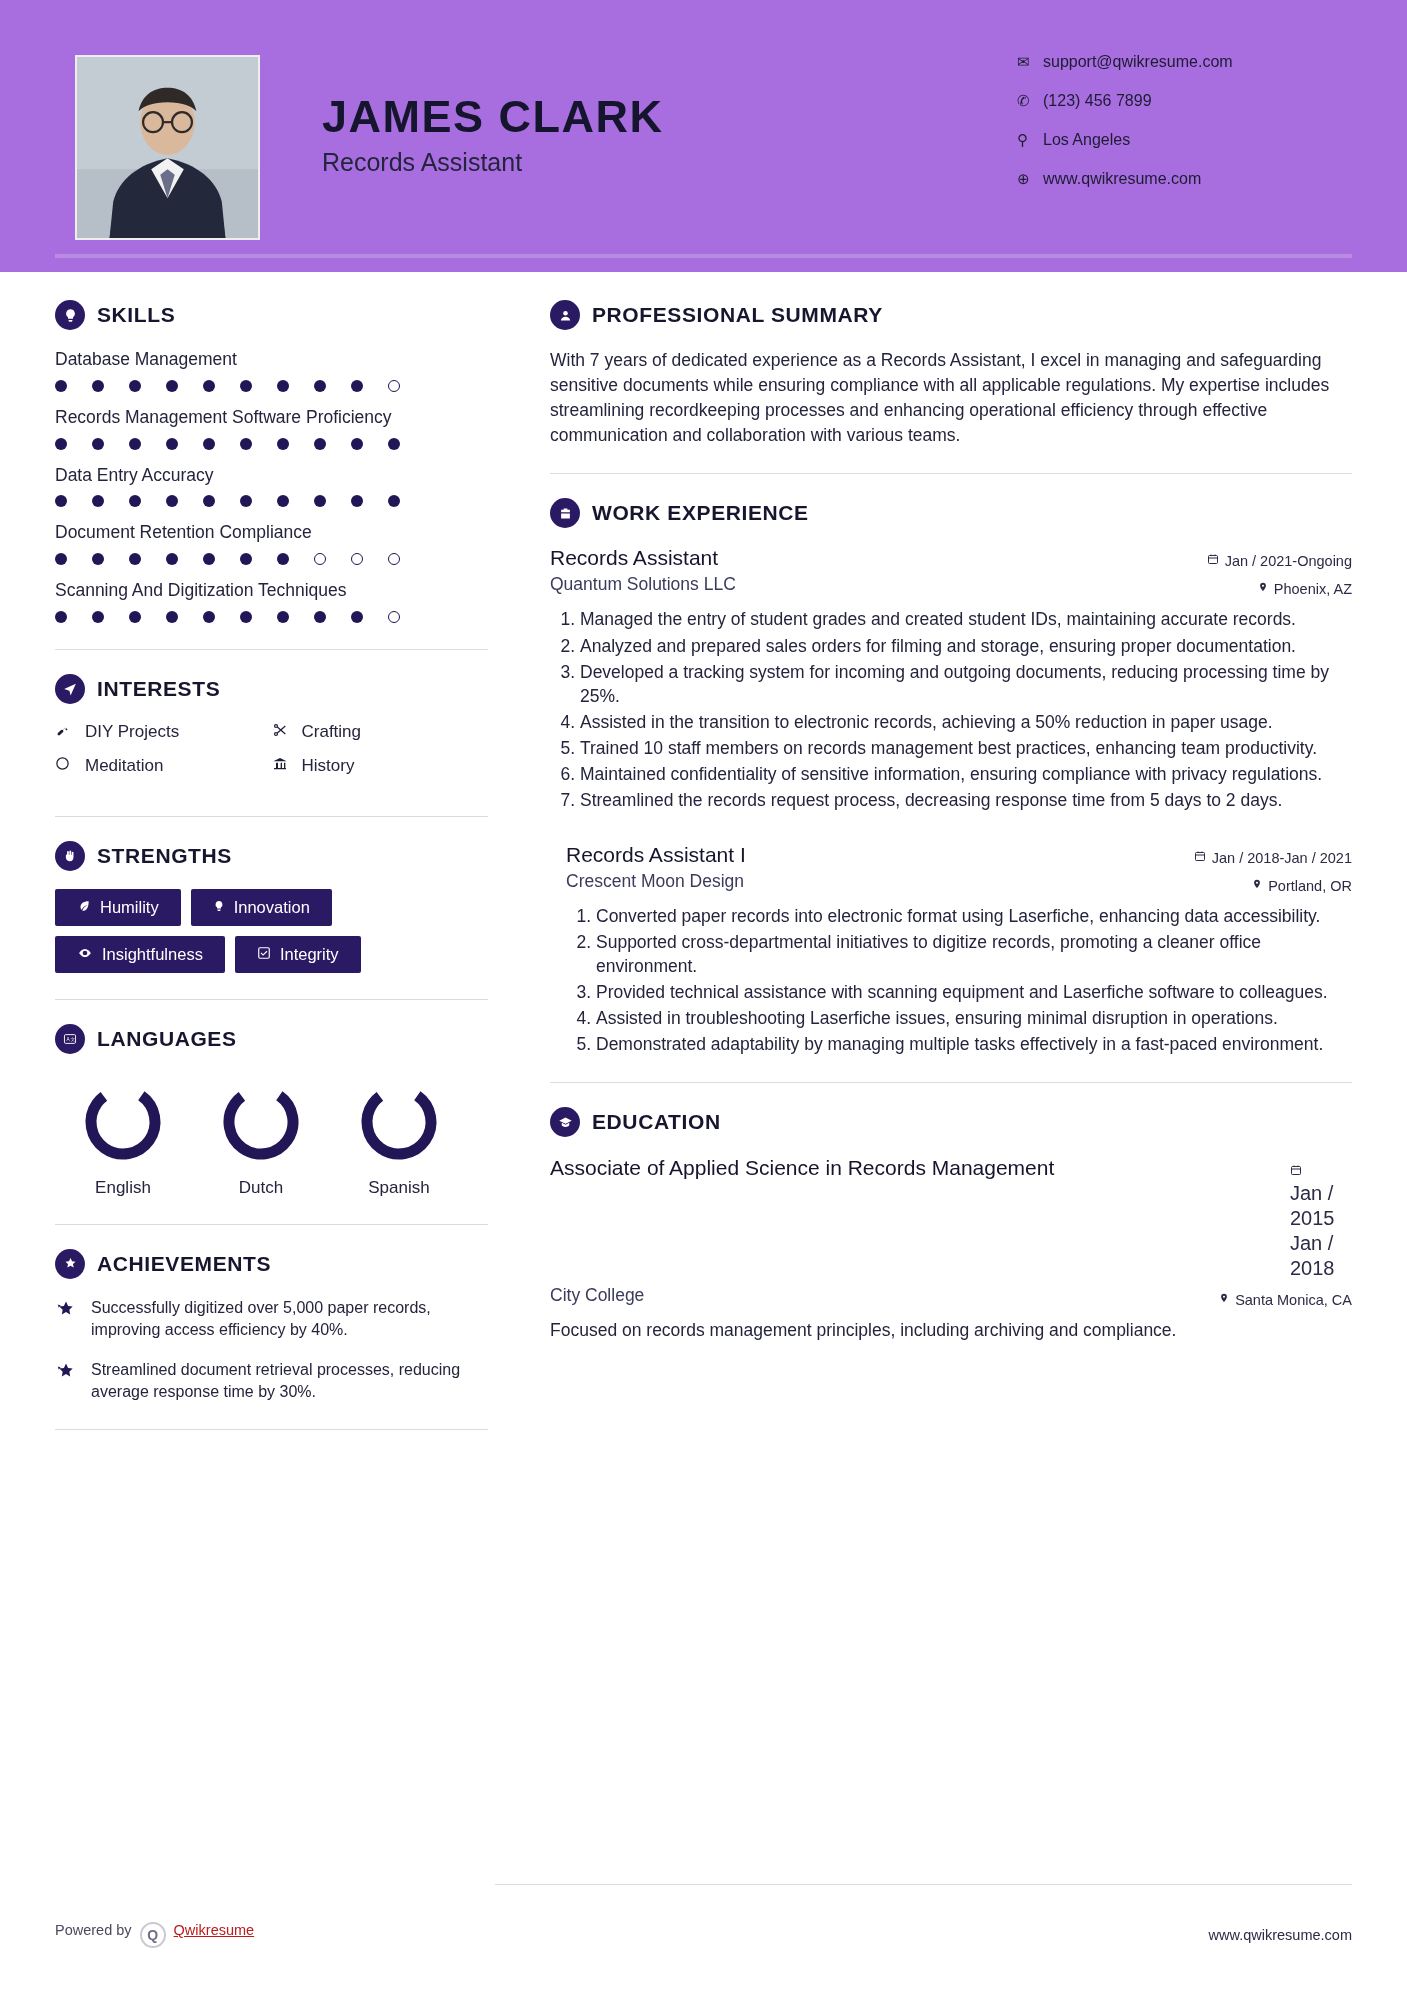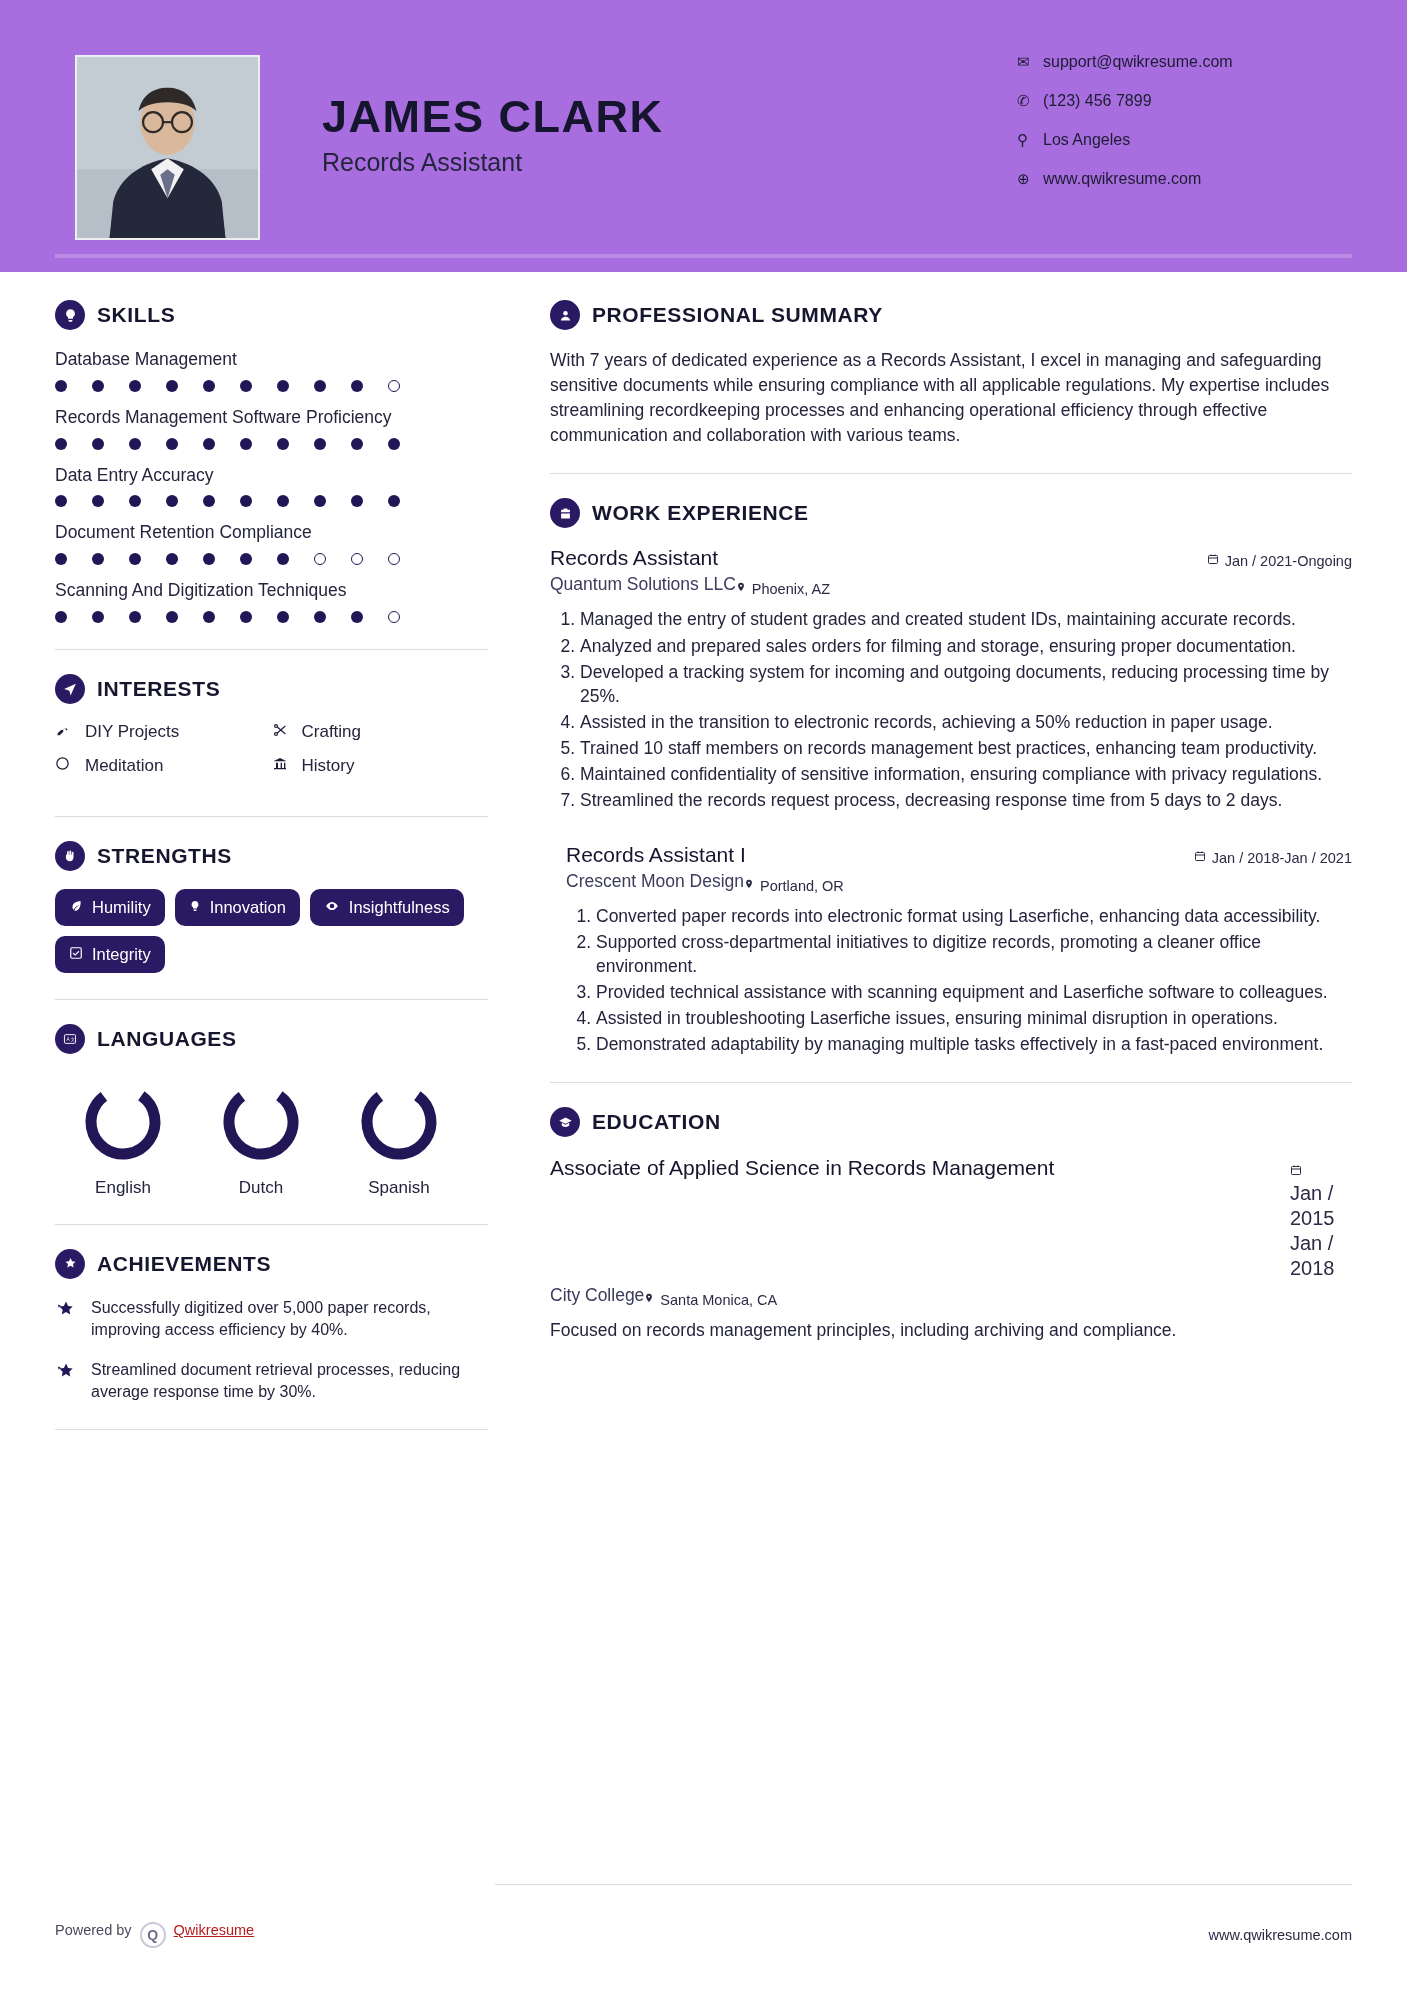--- a/index.html
+++ b/index.html
@@ -121,23 +121,23 @@
     margin-bottom:14px;
   }
   .interest .ic { width:30px; flex:0 0 30px; font-size:16px; color:#1d1d38; }
 
   
   .strengths { display:flex; flex-wrap:wrap; gap:10px 10px; }
   .strength {
     background:#2a1a63;
     color:#fff;
     font-size:16.5px;
-    padding:9px 14px;
+    padding:9px 22px;
     display:flex; align-items:center;
-    border-radius:10px;
+    border-radius:2px;
   }
   .strength .ic { margin-right:9px; font-size:14px; }
 
   
   .langs { display:flex; justify-content:flex-start; gap:30px; padding:8px 0 0 14px; }
   .lang { width:108px; text-align:center; }
   .ring { width:84px; height:84px; margin:0 auto; position:relative; }
   .lang-label { font-size:17px; margin-top:14px; color:#24243d; }
 
   
@@ -145,21 +145,21 @@
   .ach .ic { width:36px; flex:0 0 36px; color:#231657; font-size:19px; padding-top:2px; }
   .ach-text { font-size:16px; line-height:1.38; color:#24243d; }
 
   
   .summary { font-size:17.5px; line-height:1.42; color:#24243d; }
   .job { margin-bottom:8px; }
   .job-top { display:flex; justify-content:space-between; align-items:flex-start; }
   .job-role { font-size:21px; color:#15152e; font-weight:400; }
   .job-meta { font-size:14.5px; color:#2b2b45; white-space:nowrap; padding-top:7px; display:flex; align-items:flex-start; }
   .job-meta .ic { margin-right:6px; font-size:13px; }
-  .job-sub { display:flex; align-items:flex-start; margin-top:4px; }
+  .job-sub { display:flex; justify-content:space-between; align-items:flex-start; margin-top:4px; }
   .company { font-size:17.5px; color:#3b3b5c; }
   ol.bullets { margin:10px 0 0 0; padding-left:30px; }
   ol.bullets li { font-size:17.5px; line-height:1.38; color:#24243d; margin-bottom:2px; }
   .edu-title { font-size:21px; color:#15152e; max-width:520px; line-height:1.25; }
   .edu-dates { display:flex; align-items:flex-start; font-size:20px; color:#2b2b45;flex-direction:column; }
   .edu-dates .col { width:62px; text-align:left; line-height:1.25; }
   .edu-desc { font-size:17.5px; line-height:1.4; color:#24243d; margin-top:10px; }
 
   
   .footer {

